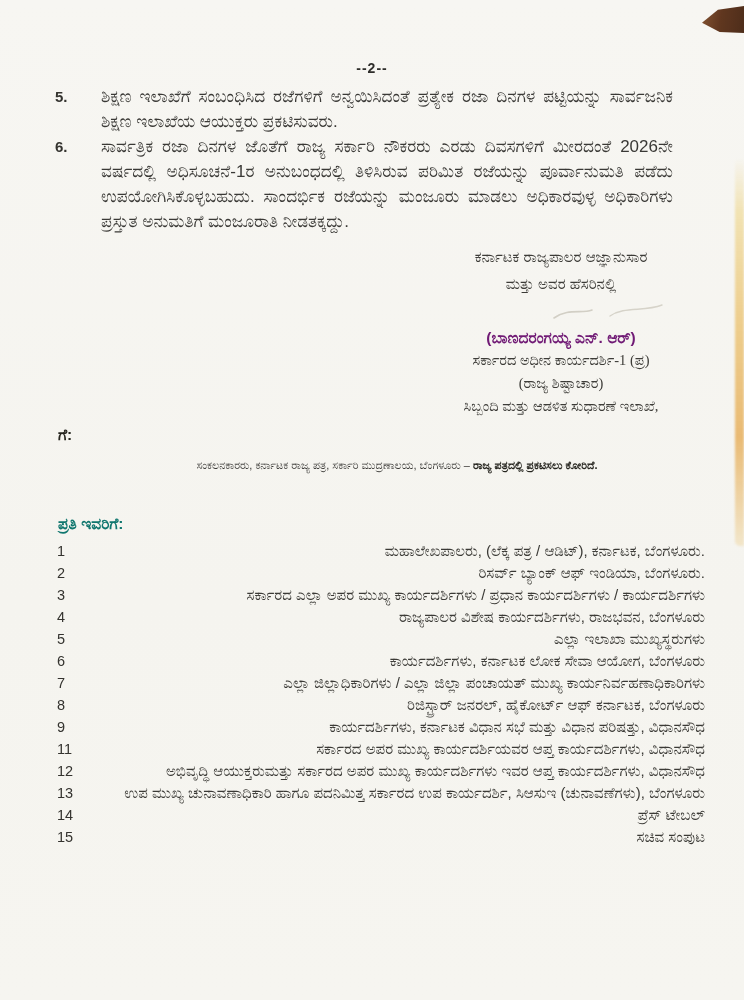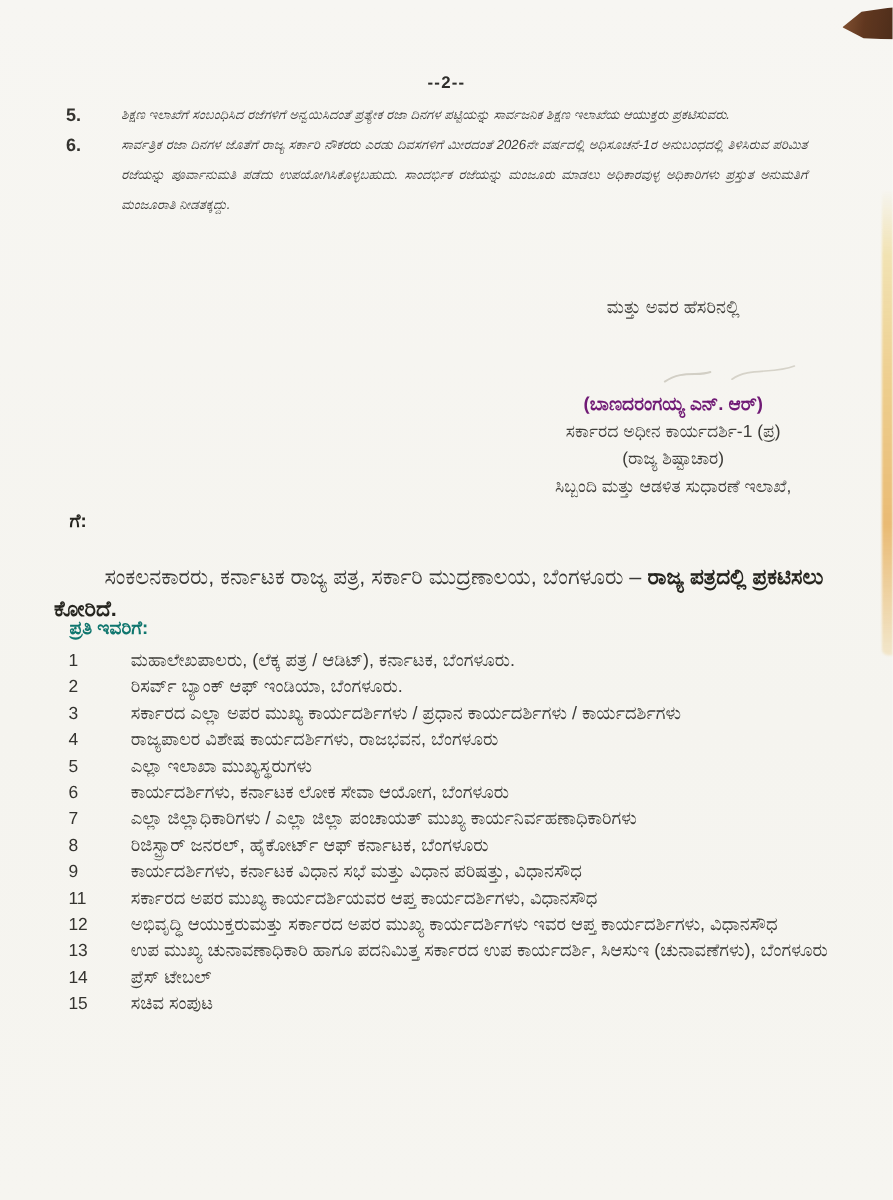--- a/index.html
+++ b/index.html
@@ -44,65 +44,65 @@
   
   .order-items { position: absolute; top: 84px; left: 55px; width: 618px; }
   .order-item { display: flex; align-items: flex-start; }
   .order-item .num {
     width: 46px; flex: 0 0 46px;
     font-size: 15px; font-weight: bold; color: #34332f;
     line-height: 25px;
   }
   .order-item .txt {
     flex: 1;
-    font-size: 11px; line-height: 25px;
+    font-size: 17px; line-height: 25px;
     text-align: justify;
     color: #3a3936;
-    font-style: italic;
   }
 
   
   .authority {
     position: absolute; top: 243px; left: 408px; width: 306px;
     text-align: center; font-size: 15px; line-height: 27px; color: #3c3b37;
   }
 
   .sig-mark { position: absolute; top: 298px; left: 548px; opacity: 0.7; }
 
   
   .signblock {
     position: absolute; top: 326px; left: 404px; width: 314px;
     text-align: center; line-height: 23px;
   }
   .signblock .sign-name { font-size: 15.5px; font-weight: bold; color: #701a75; }
-  .signblock .sign-line { font-size: 14.5px; color: #3d3c38; }
+  .signblock .sign-line { font-size: 14.5px; color: #3d3c38; font-family: Liberation Serif, serif; }
 
   
   .to-label { position: absolute; top: 426px; left: 58px; font-size: 15.5px; font-weight: bold; color: #26251f; }
   .to-body {
-    position: absolute; top: 468px; left: 45px; width: 662px;
-    font-size: 18px; line-height: 26px; color: #3a3936;
+    position: absolute; top: 452px; left: 45px; width: 662px;
+    font-size: 11px; line-height: 26px; color: #3a3936;
     text-indent: 42px;
+    text-align: center;
   }
   .to-body b { color: #26251f; }
 
   
   .copy-heading {
     position: absolute; top: 515px; left: 58px;
     font-size: 15.5px; font-weight: bold; color: #0f766e;
   }
   .copy-list { position: absolute; top: 540px; left: 57px; width: 648px; }
   .copy-row { display: flex; align-items: flex-start; }
   .copy-row .cnum {
     width: 52px; flex: 0 0 52px;
     font-size: 14.5px; color: #34332f; line-height: 22px;
   }
   .copy-row .ctext {
     flex: 1;
-    font-size: 15px; line-height: 22px; color: #3b3a36;
+    font-size: 15px; line-height: 22px; color: #3b3a36; text-align: right;
   }
 </style>
 </head>
 <body>
 
 <div class="page">
 
   <div class="corner-mark"></div>
   <div class="edge-strip"></div>
 
@@ -113,20 +113,21 @@
       <div class="num">5.</div>
       <div class="txt">ಶಿಕ್ಷಣ ಇಲಾಖೆಗೆ ಸಂಬಂಧಿಸಿದ ರಜೆಗಳಿಗೆ ಅನ್ವಯಿಸಿದಂತೆ ಪ್ರತ್ಯೇಕ ರಜಾ ದಿನಗಳ ಪಟ್ಟಿಯನ್ನು ಸಾರ್ವಜನಿಕ ಶಿಕ್ಷಣ ಇಲಾಖೆಯ ಆಯುಕ್ತರು ಪ್ರಕಟಿಸುವರು.</div>
     </div>
     <div class="order-item">
       <div class="num">6.</div>
       <div class="txt">ಸಾರ್ವತ್ರಿಕ ರಜಾ ದಿನಗಳ ಜೊತೆಗೆ ರಾಜ್ಯ ಸರ್ಕಾರಿ ನೌಕರರು ಎರಡು ದಿವಸಗಳಿಗೆ ಮೀರದಂತೆ 2026ನೇ ವರ್ಷದಲ್ಲಿ ಅಧಿಸೂಚನೆ-1ರ ಅನುಬಂಧದಲ್ಲಿ ತಿಳಿಸಿರುವ ಪರಿಮಿತ ರಜೆಯನ್ನು ಪೂರ್ವಾನುಮತಿ ಪಡೆದು ಉಪಯೋಗಿಸಿಕೊಳ್ಳಬಹುದು. ಸಾಂದರ್ಭಿಕ ರಜೆಯನ್ನು ಮಂಜೂರು ಮಾಡಲು ಅಧಿಕಾರವುಳ್ಳ ಅಧಿಕಾರಿಗಳು ಪ್ರಸ್ತುತ ಅನುಮತಿಗೆ ಮಂಜೂರಾತಿ ನೀಡತಕ್ಕದ್ದು.</div>
     </div>
   </div>
 
   <div class="authority">
+    <div>ಕರ್ನಾಟಕ ರಾಜ್ಯಪಾಲರ ಆಜ್ಞಾನುಸಾರ</div>
     <div>ಮತ್ತು ಅವರ ಹೆಸರಿನಲ್ಲಿ</div>
   </div>
 
   <svg class="sig-mark" width="120" height="28" viewBox="0 0 120 28">
     <path d="M6 20 C 20 10, 34 16, 44 12" stroke="#c3bfb3" stroke-width="1.6" fill="none" stroke-linecap="round"></path>
     <path d="M62 18 C 76 8, 96 14, 114 7" stroke="#c9c5b9" stroke-width="1.4" fill="none" stroke-linecap="round"></path>
   </svg>
 
   <div class="signblock">
     <div class="sign-name">(ಬಾಣದರಂಗಯ್ಯ ಎನ್. ಆರ್)</div>

